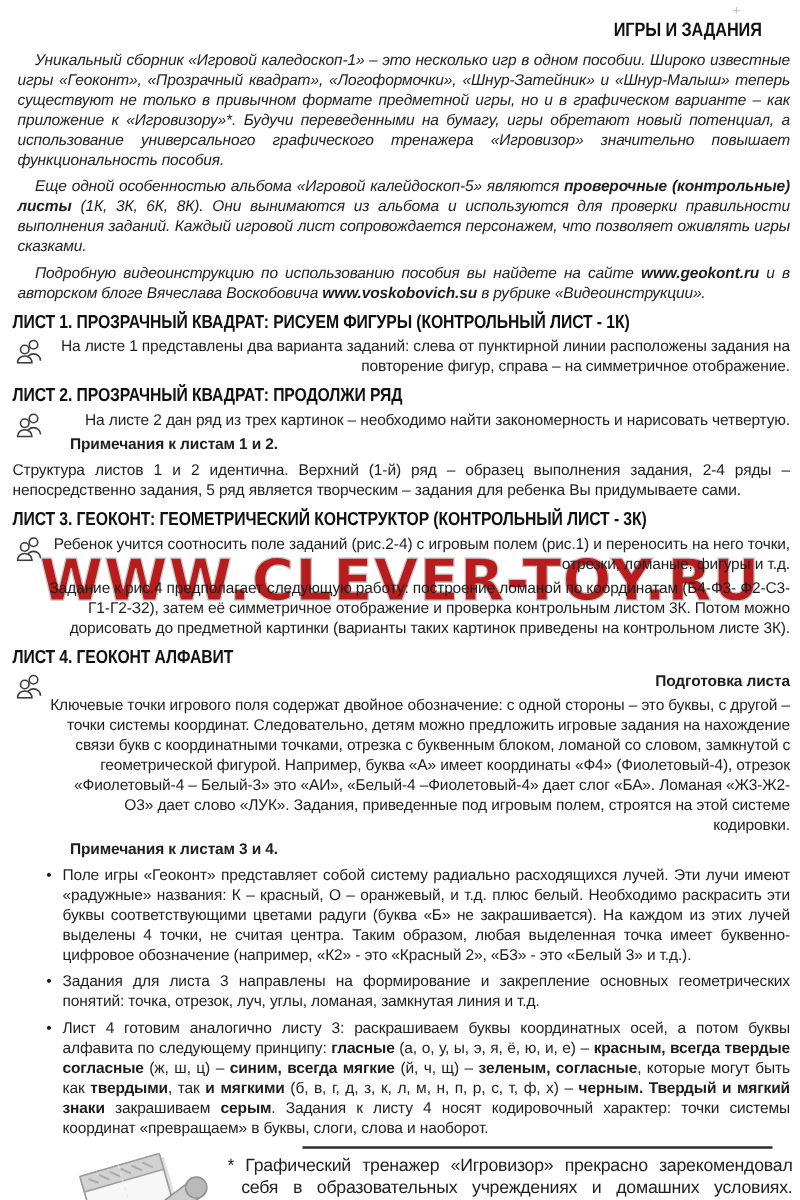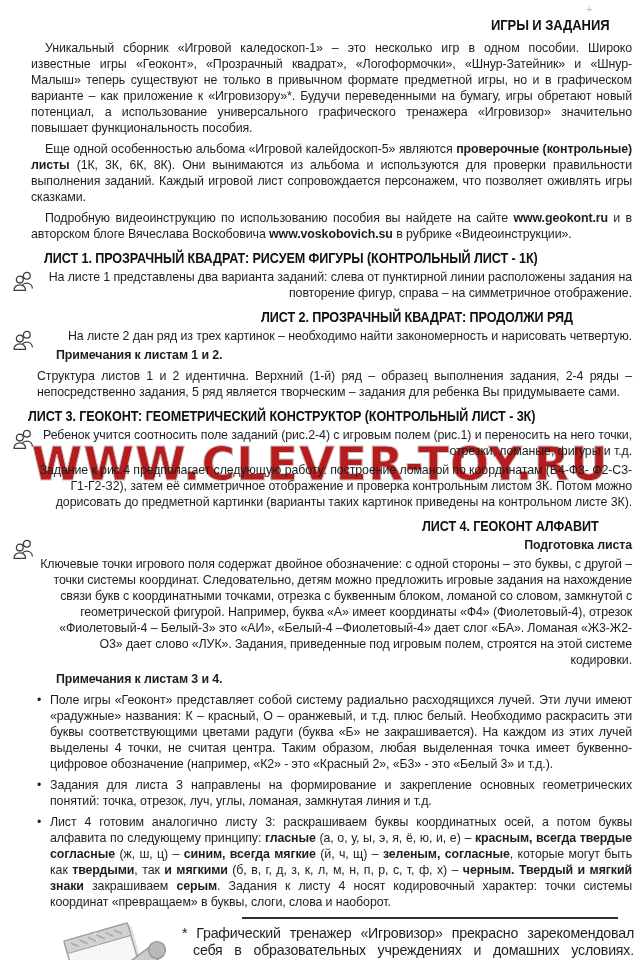--- a/index.html
+++ b/index.html
@@ -8,32 +8,32 @@
     background:#ffffff; color:#1e1e1e;
     font-family:"Liberation Sans", sans-serif;
     font-size:12.4px; line-height:16px; letter-spacing:-0.1px;
   }
   .page { position:relative; z-index:1; padding:16px 8px 0 10px; }
 
   
   .cond { display:inline-block; transform:scaleX(0.84); transform-origin:0 60%;
           white-space:nowrap; font-weight:700; color:#111; }
   h1 { margin:0 0 7px 5px; font-size:15.5px; line-height:17px;text-align:right; }
-  .h2w { margin:7px 0 2px 0; font-size:15px; line-height:17px;text-align:right; }
+  .h2w { margin:7px 0 2px 0; font-size:15px; line-height:17px; }
 
   p { margin:5px 0; }
   .body { text-align:justify; }
-  .ind  { text-indent:14px; margin-left:21px; }
+  .ind  { text-indent:14px; margin-left:4px;font-style:italic; }
 
   .b { font-weight:700; }
 
   .iconp { position:relative; padding-left:27px; }
   .iconp p { margin:3px 0;text-align:right; }
   .ppl { position:absolute; left:3px; top:2px; width:21px; height:20px; }
-  .indent-col { margin-left:27px; }
+  .indent-col { }
   .sub { font-weight:700; }
 
   .note-title { margin:3px 0 2px 46px; font-weight:700; }
 
   ul.notes { margin:2px 0 0 27px; padding:0; list-style:none; }
   ul.notes li { position:relative; padding-left:13px; margin:5px 0; text-align:justify; }
   ul.notes li::before { content:"\2022"; position:absolute; left:0; top:0; }
 
   
   .watermark {

